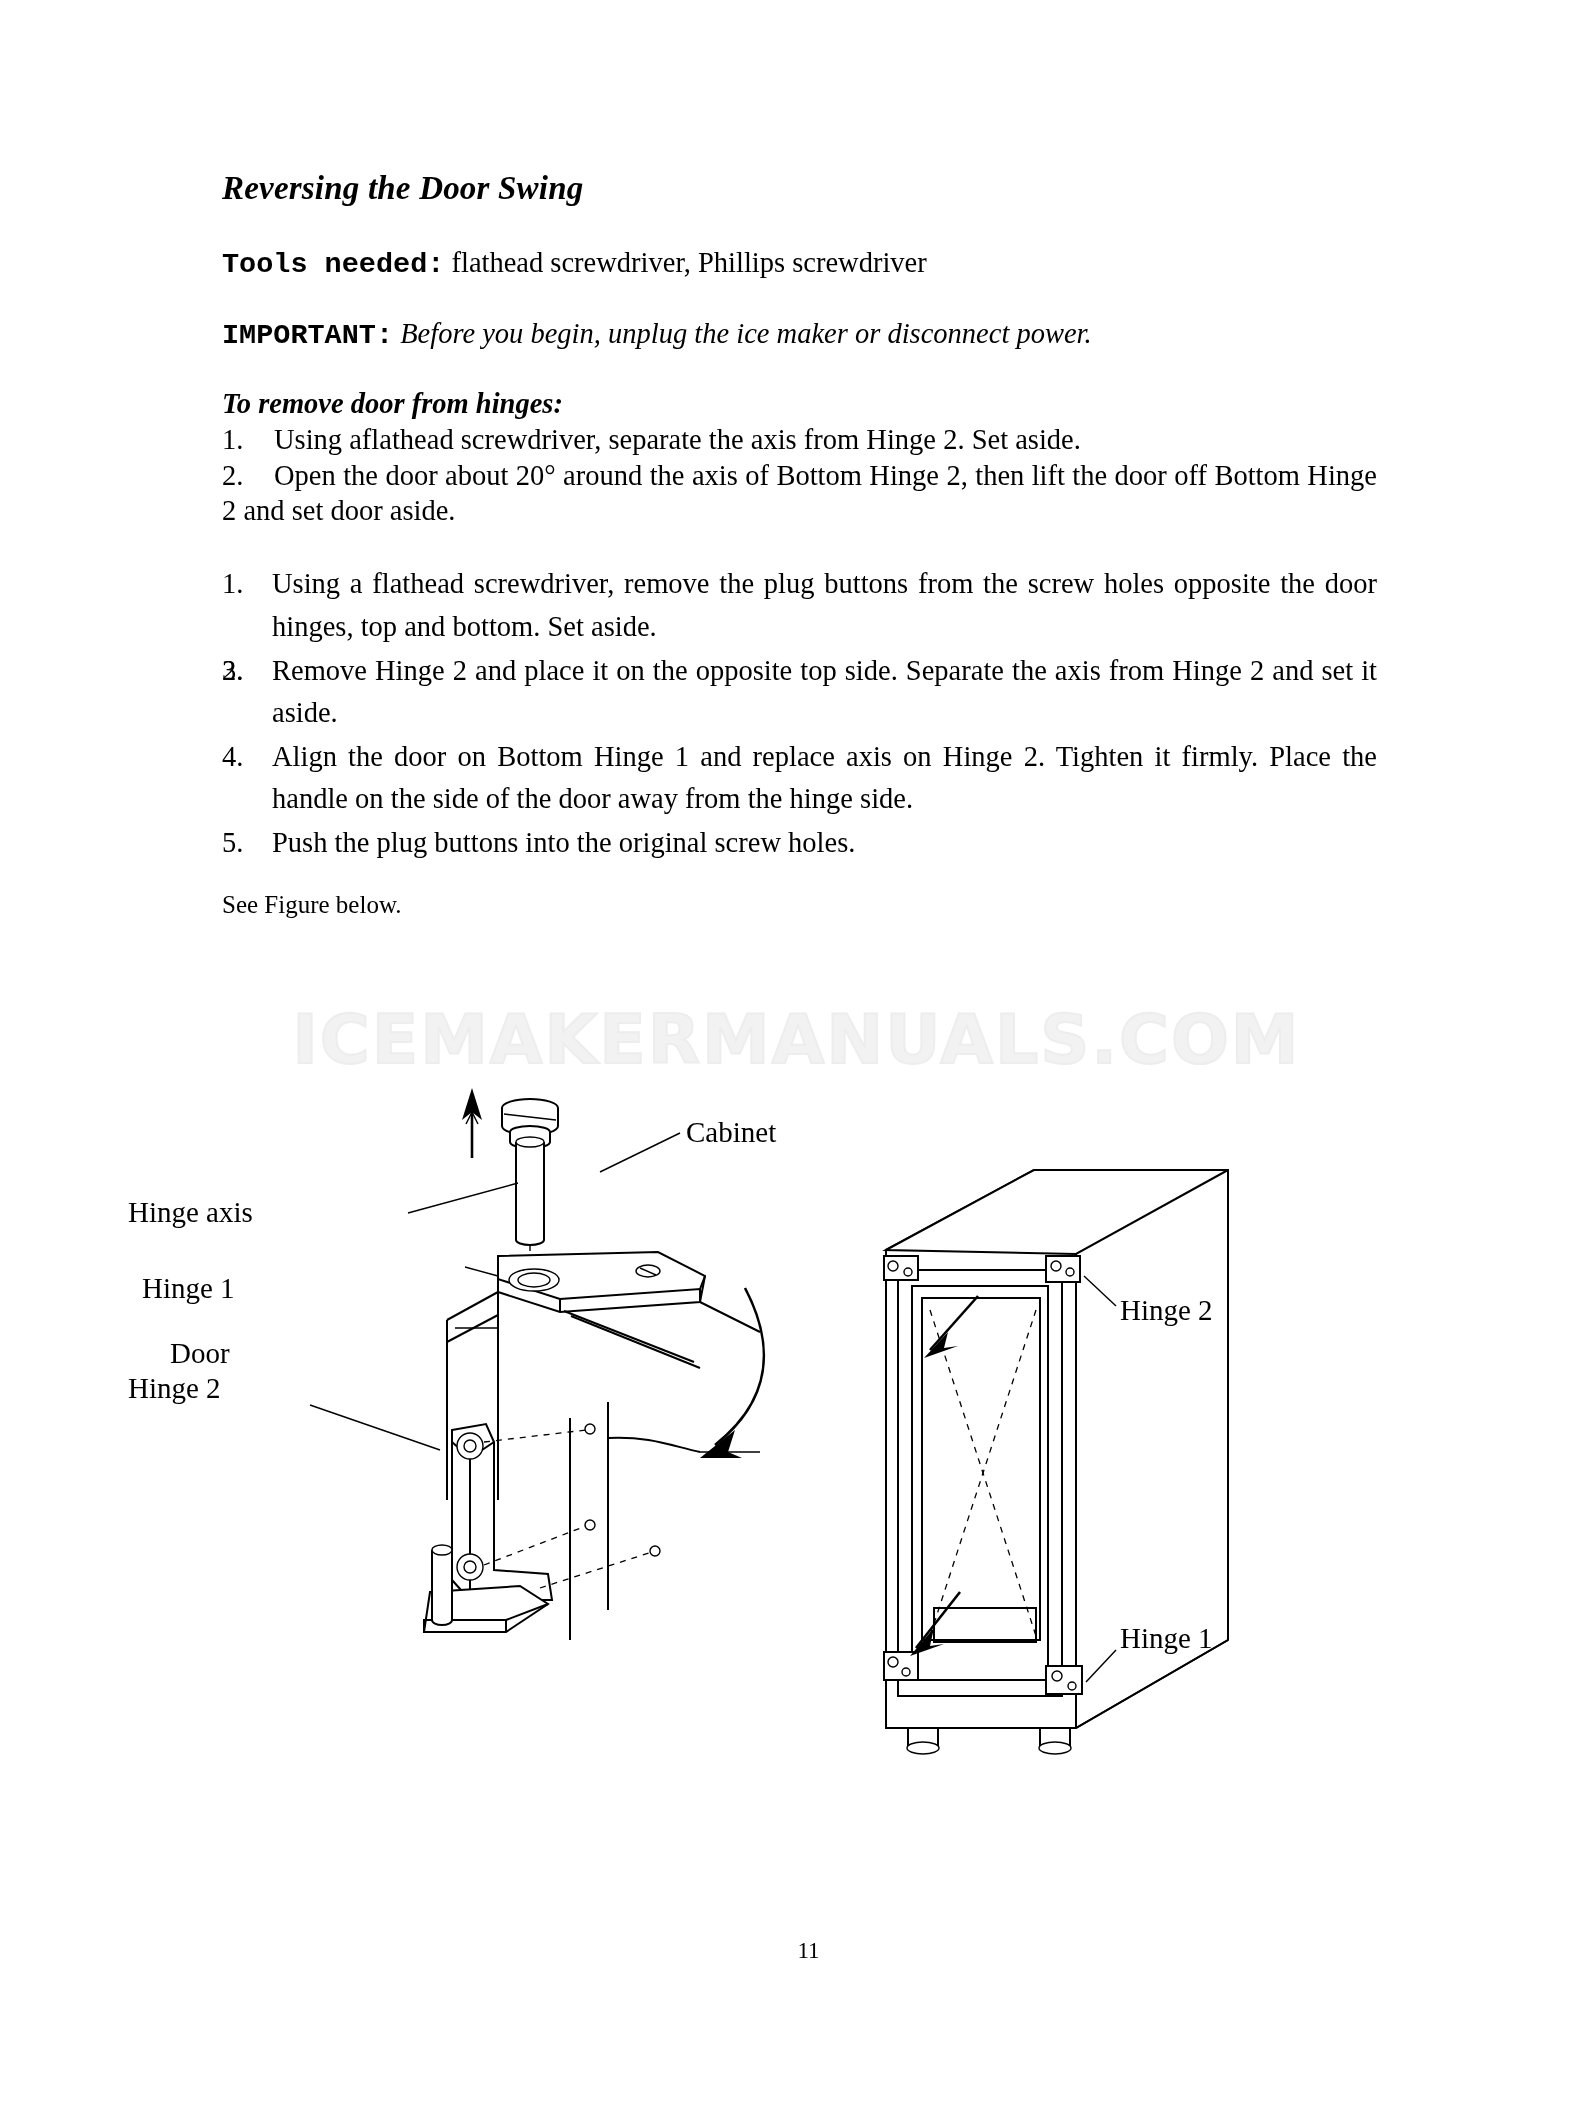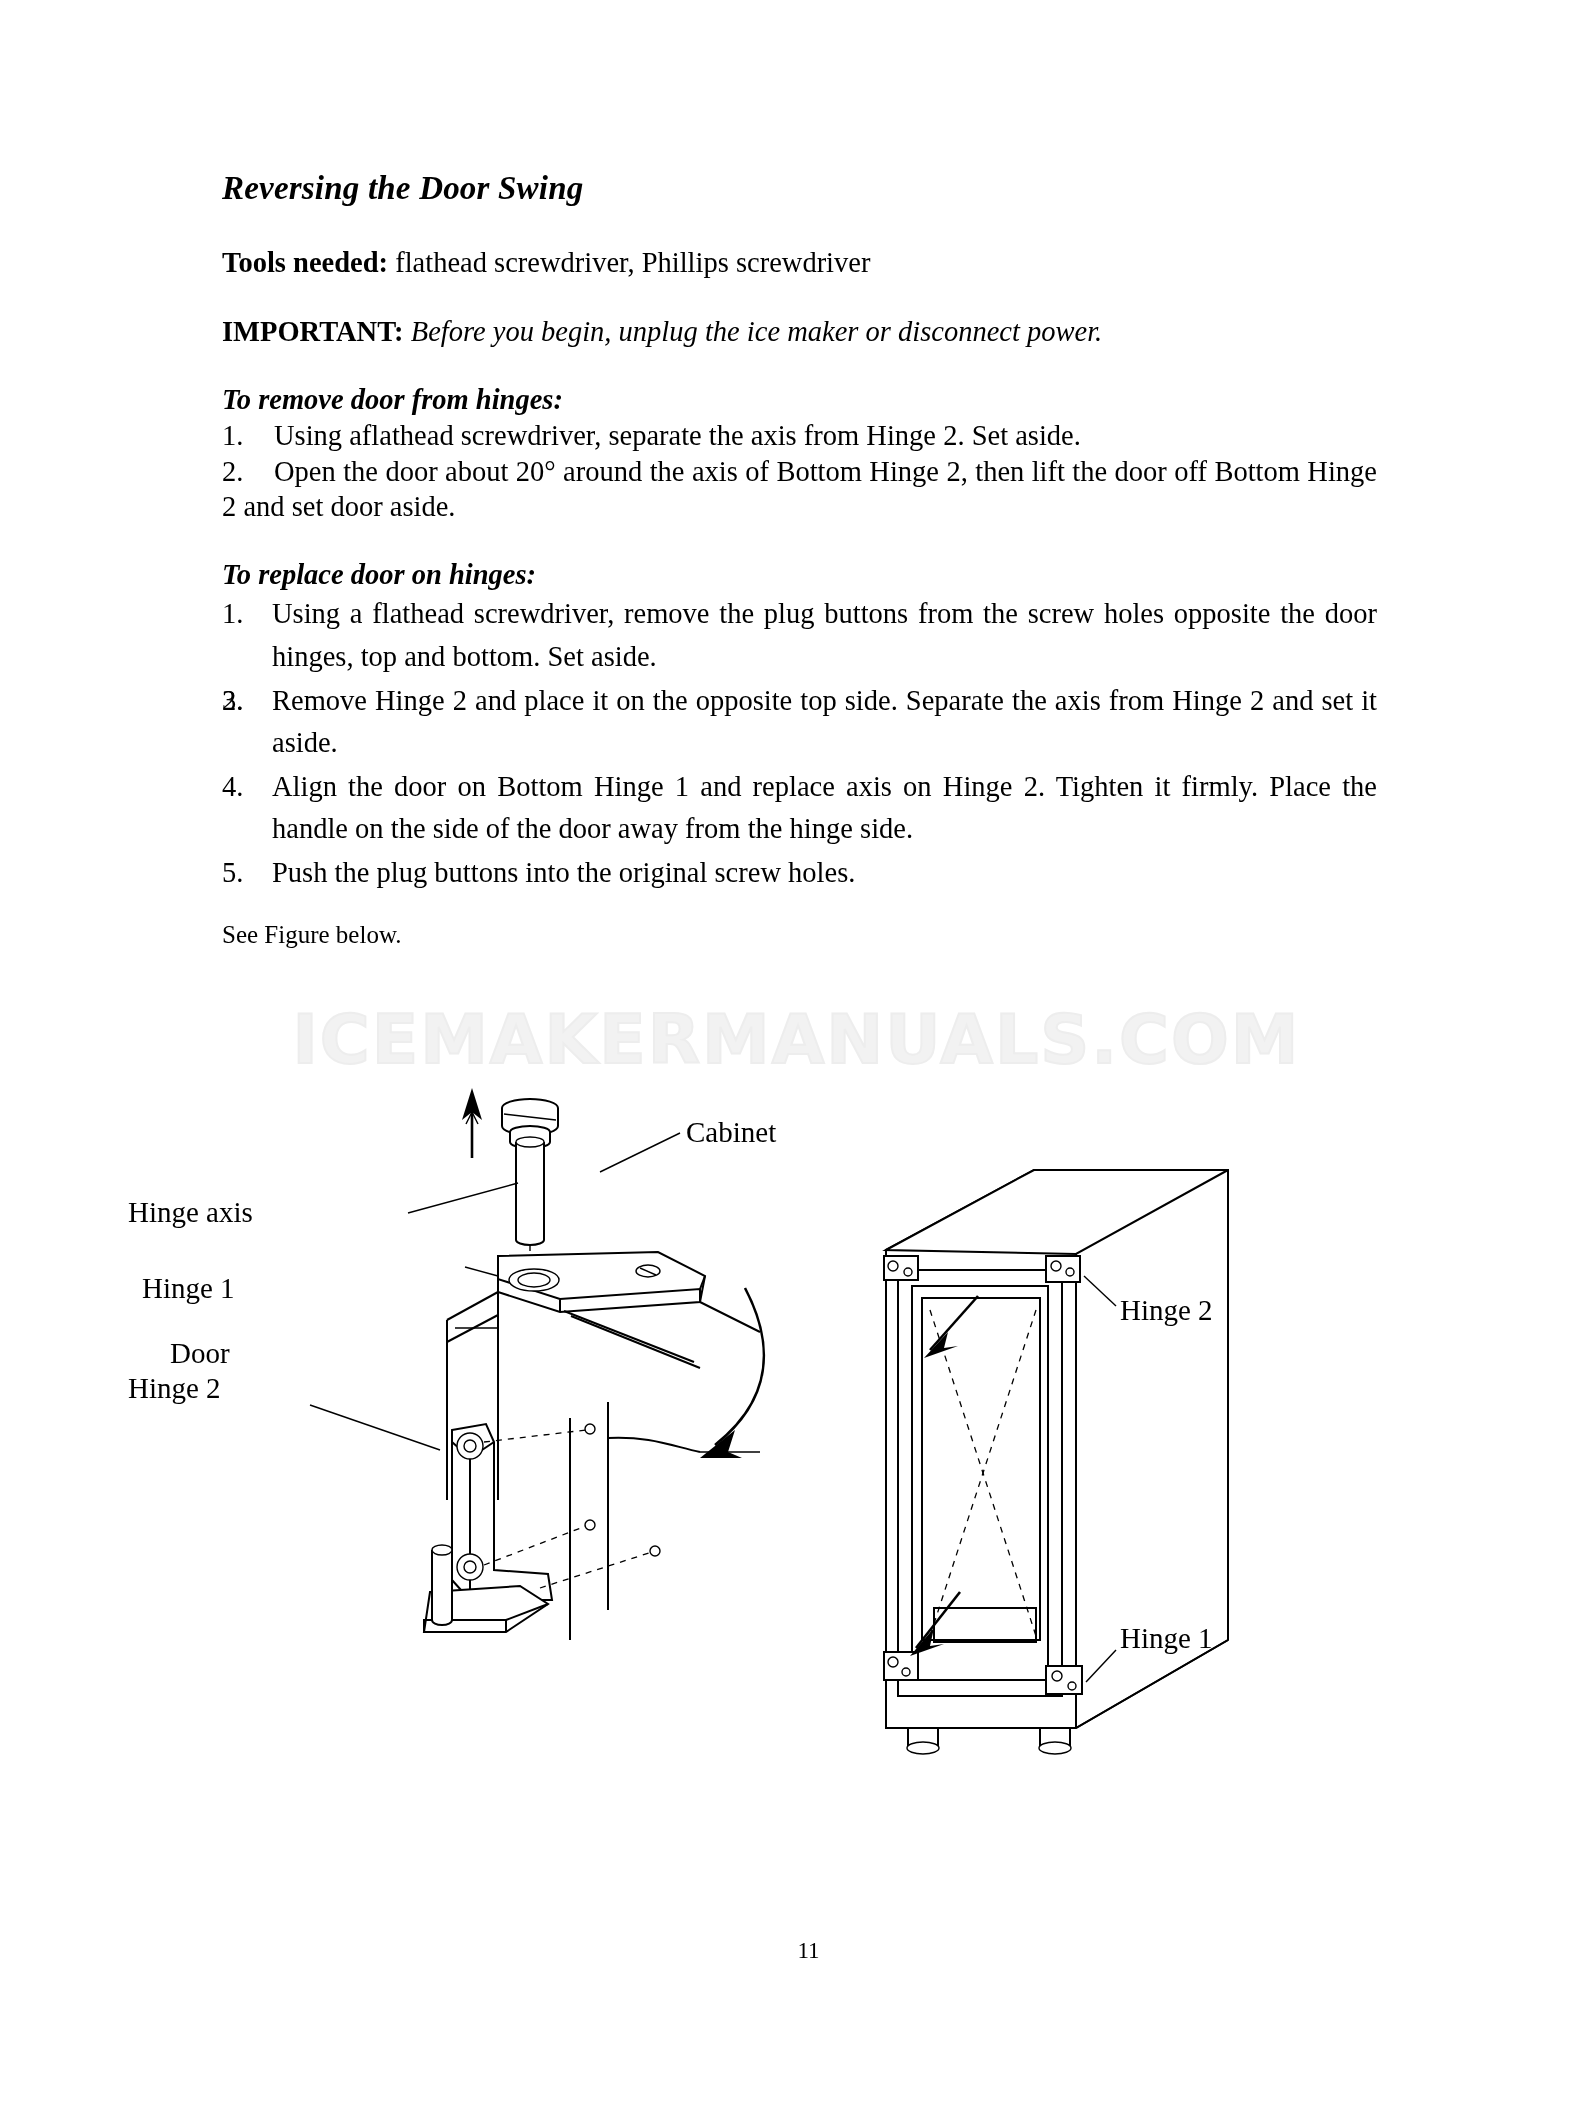--- a/index.html
+++ b/index.html
@@ -37,20 +37,21 @@
     letter-spacing: 0.2px;
   }
   p.para {
     font-size: 28.5px;
     margin: 0 0 34px 0;
     line-height: 1.24;
   }
   p.para .lead {
     font-weight: bold;
     font-style: normal;
+    font-family: Liberation Mono, monospace;
   }
   p.para .ital {
     font-style: italic;
   }
   h2.sub-title {
     font-size: 28.5px;
     font-weight: bold;
     font-style: italic;
     margin: 0 0 2px 0;
   }
@@ -159,21 +160,20 @@
 
     <p class="para"><span class="lead">IMPORTANT:</span><span class="ital"> Before you begin, unplug the ice maker or disconnect power.</span></p>
 
     <h2 class="sub-title">To remove door from hinges:</h2>
 
     <ol class="tight">
       <li><span class="num">1.</span><span class="body">Using  aflathead screwdriver, separate the axis from Hinge 2. Set aside.</span></li>
       <li><span class="num">2.</span><span class="body">Open the door about 20°  around the axis of Bottom Hinge 2, then lift the door off Bottom Hinge 2 and set door aside.</span></li>
     </ol>
 
-    <h2 class="sub-title">To replace door on hinges:</h2>
 
     <ol class="hang">
       <li><span class="num">1.</span><span>Using a flathead screwdriver, remove the plug buttons from the screw holes opposite the door hinges, top and bottom. Set aside.</span></li>
       <li><span class="num">2.</span></li>
       <li><span class="num">3.</span><span>Remove Hinge 2 and place it on the opposite top side. Separate the axis from Hinge 2 and set it aside.</span></li>
       <li><span class="num">4.</span><span>Align the door on Bottom Hinge 1 and replace axis on Hinge 2. Tighten it firmly. Place the handle on the side of the door away from the hinge side.</span></li>
       <li><span class="num">5.</span><span>Push the plug buttons into the original screw holes.</span></li>
     </ol>
 
     <p class="see-fig">See Figure below.</p>

